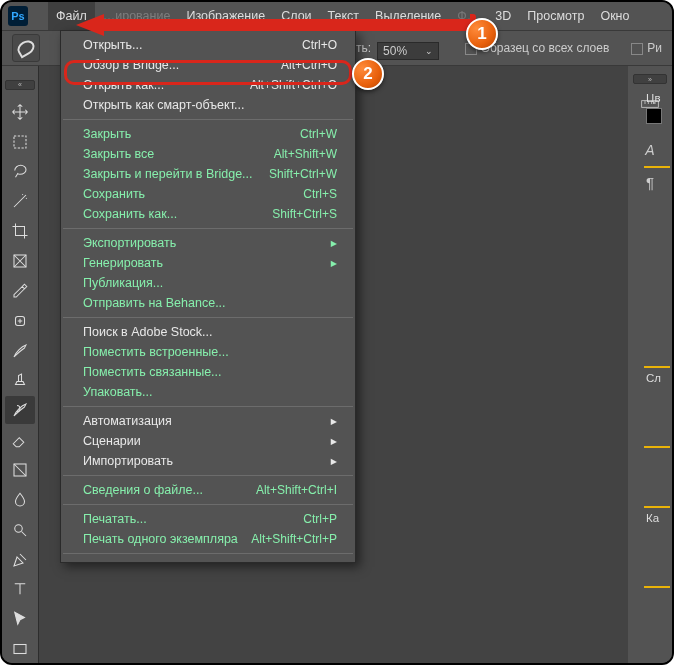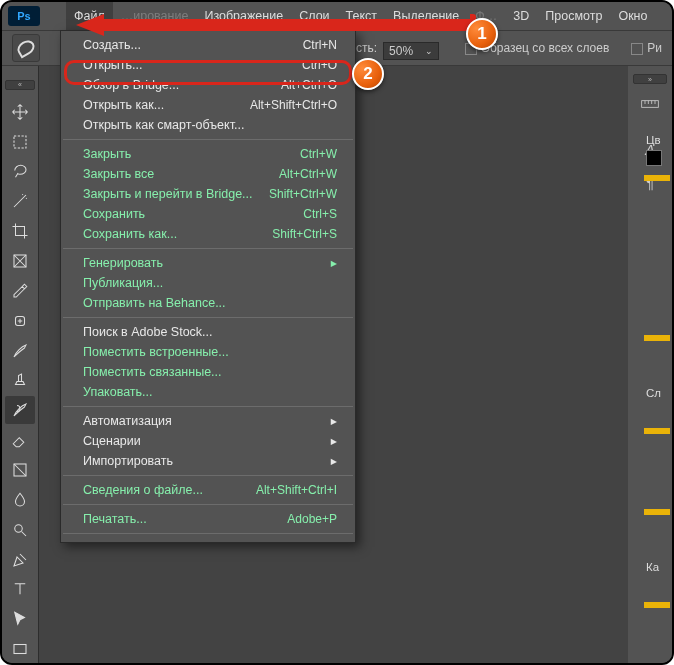--- a/index.html
+++ b/index.html
@@ -1,30 +1,30 @@
 <!DOCTYPE html>
 <html><head>
 <meta charset="utf-8">
 <style>
   * { margin: 0; padding: 0; box-sizing: border-box; font-family: "Segoe UI", Tahoma, sans-serif; }
   body { width: 674px; height: 665px; background: #fff; position: relative; overflow: hidden; }
   .frame { position: absolute; inset: 0; background: #535353; border: 2px solid #000; border-radius: 12px; overflow: hidden; }
 
   
   .menubar { height: 28px; background: #535353; display: flex; align-items: center; padding: 0 6px; font-size: 12.5px; color: #ddd; position: relative; }
-  .ps-logo { width: 32px; height: 20px; background: #001e36; color: #31a8ff; font-weight: bold; font-size: 11px; display: flex; align-items: center; justify-content: center; border-radius: 3px; margin-right: 26px; }
+  .ps-logo { width: 20px; height: 20px; background: #001e36; color: #31a8ff; font-weight: bold; font-size: 11px; display: flex; align-items: center; justify-content: center; border-radius: 3px; margin-right: 20px; }
   .menu-item { padding: 0 8px; height: 100%; display: flex; align-items: center; cursor: pointer; }
   .menu-item.active { background: #3f3f3f; } 
 
   
   .optionsbar { height: 36px; background: #535353; border-top: 1px solid #393939; border-bottom: 1px solid #393939; display: flex; align-items: center; padding: 0 10px; font-size: 12px; color: #ccc; gap: 6px; }
   .tool-chip { width: 28px; height: 28px; background: #4a4a4a; border: 1px solid #3a3a3a; border-radius: 3px; display: flex; align-items: center; justify-content: center; }
   .brush-shape { width: 18px; height: 14px; border: 2px solid #ddd; border-radius: 50% 50% 50% 0; transform: rotate(-30deg); }
   .spacer { flex: 1; }
-  .val-box { background: #3c3c3c; border: 1px solid #2a2a2a; padding: 1px 5px; display: inline-flex; align-items: center; gap: 12px; margin-top: 6px; }
+  .val-box { background: #3c3c3c; border: 1px solid #2a2a2a; padding: 1px 5px; display: inline-flex; align-items: center; gap: 18px; margin-top: 6px; }
   .chev { font-size: 9px; }
   .chk { width: 12px; height: 12px; border: 1px solid #888; display: inline-block; vertical-align: middle; margin-right: 4px; }
 
   
   .workspace { position: absolute; top: 64px; bottom: 0; left: 0; right: 0; display: flex; }
   .tool-col { width: 36px; background: #535353; display: flex; flex-direction: column; align-items: center; padding-top: 14px; gap: 2px; }
   .tool-col .collapse { width: 30px; height: 10px; background: #404040; border: 1px solid #333; border-radius: 2px; margin-bottom: 6px; font-size: 7px; color: #bbb; display: flex; align-items: center; justify-content: center; }
   .tool { width: 30px; height: 28px; display: flex; align-items: center; justify-content: center; color: #ddd; cursor: pointer; border-radius: 2px; }
   .tool.active { background: #3a3a3a; }
   .tool svg { width: 18px; height: 18px; stroke: #ddd; fill: none; stroke-width: 1.4; }
@@ -54,21 +54,21 @@
   }
   .arrow-shaft { height: 12px; background: #d9261b; flex: 1; }
   .arrow-cap { width: 6px; height: 22px; background: #d9261b; border-radius: 0 3px 3px 0; }
 
   .badge { position: absolute; width: 32px; height: 32px; border-radius: 50%; background: radial-gradient(circle at 30% 30%, #ff8b3b, #e8600c 60%, #b74400); border: 2px solid #fff; color: #fff; font-weight: bold; font-size: 17px; display: flex; align-items: center; justify-content: center; z-index: 80; box-shadow: 0 2px 4px rgba(0,0,0,.5); }
   .badge.b1 { left: 464px; top: 16px; }
   .badge.b2 { left: 350px; top: 56px; }
 
   
   .right-peek { position: absolute; right: 2px; top: 86px; width: 26px; height: 520px; color: #ddd; font-size: 11.5px; display: flex; flex-direction: column; }
-  .peek-row { padding: 4px 2px; height: 80px; border-bottom: 6px solid #eab308; overflow: hidden; margin-top: 42px; }
+  .peek-row { padding: 4px 2px; height: 80px; border-bottom: 2px solid #eab308; overflow: hidden; }
   .sw { width: 16px; height: 16px; border: 1px solid #777; background: #000; margin-top: 4px; }
 </style>
 </head>
 <body>
 
 <div class="frame">
 
   <div class="menubar">
     <div class="ps-logo">Ps</div>
     <div class="menu-item active">Файл</div>
@@ -223,24 +223,20 @@
   <div class="right-peek">
     <div class="peek-row"><span>Цв</span><div class="sw"></div></div>
     <div class="peek-row" style="height:200px"></div>
     <div class="peek-row"><span>Сл</span></div>
     <div class="peek-row" style="height:60px"></div>
     <div class="peek-row"><span>Ка</span></div>
   </div>
 
   <div class="dropdown" id="dropdown">
       <div class="dd-row">
-        <span>Создать...</span>
-        <span class="sc">Ctrl+N</span>
-      </div>
-      <div class="dd-row">
         <span>Открыть...</span>
         <span class="sc">Ctrl+O</span>
       </div>
       <div class="dd-row">
         <span>Обзор в Bridge...</span>
         <span class="sc">Alt+Ctrl+O</span>
       </div>
       <div class="dd-row">
         <span>Открыть как...</span>
         <span class="sc">Alt+Shift+Ctrl+O</span>
@@ -248,36 +244,39 @@
       <div class="dd-row">
         <span>Открыть как смарт-объект...</span>
       </div>
       <div class="dd-sep"></div>
       <div class="dd-row disabled">
         <span>Закрыть</span>
         <span class="sc">Ctrl+W</span>
       </div>
       <div class="dd-row disabled">
         <span>Закрыть все</span>
-        <span class="sc">Alt+Ctrl+W</span>
+        <span class="sc">Alt+Shift+W</span>
       </div>
       <div class="dd-row disabled">
         <span>Закрыть и перейти в Bridge...</span>
         <span class="sc">Shift+Ctrl+W</span>
       </div>
       <div class="dd-row disabled">
         <span>Сохранить</span>
         <span class="sc">Ctrl+S</span>
       </div>
       <div class="dd-row disabled">
         <span>Сохранить как...</span>
         <span class="sc">Shift+Ctrl+S</span>
       </div>
       <div class="dd-sep"></div>
       <div class="dd-row disabled submenu">
+        <span>Экспортировать</span>
+      </div>
+      <div class="dd-row disabled submenu">
         <span>Генерировать</span>
       </div>
       <div class="dd-row disabled">
         <span>Публикация...</span>
       </div>
       <div class="dd-row disabled">
         <span>Отправить на Behance...</span>
       </div>
       <div class="dd-sep"></div>
       <div class="dd-row">
@@ -303,21 +302,25 @@
         <span>Импортировать</span>
       </div>
       <div class="dd-sep"></div>
       <div class="dd-row disabled">
         <span>Сведения о файле...</span>
         <span class="sc">Alt+Shift+Ctrl+I</span>
       </div>
       <div class="dd-sep"></div>
       <div class="dd-row disabled">
         <span>Печатать...</span>
-        <span class="sc">Adobe+P</span>
+        <span class="sc">Ctrl+P</span>
+      </div>
+      <div class="dd-row disabled">
+        <span>Печать одного экземпляра</span>
+        <span class="sc">Alt+Shift+Ctrl+P</span>
       </div>
       <div class="dd-sep"></div>
     </div>
 
   <div class="dd-highlight"></div>
 
   <div class="arrow">
     <div class="arrow-head"></div>
     <div class="arrow-shaft"></div>
     <div class="arrow-cap"></div>

